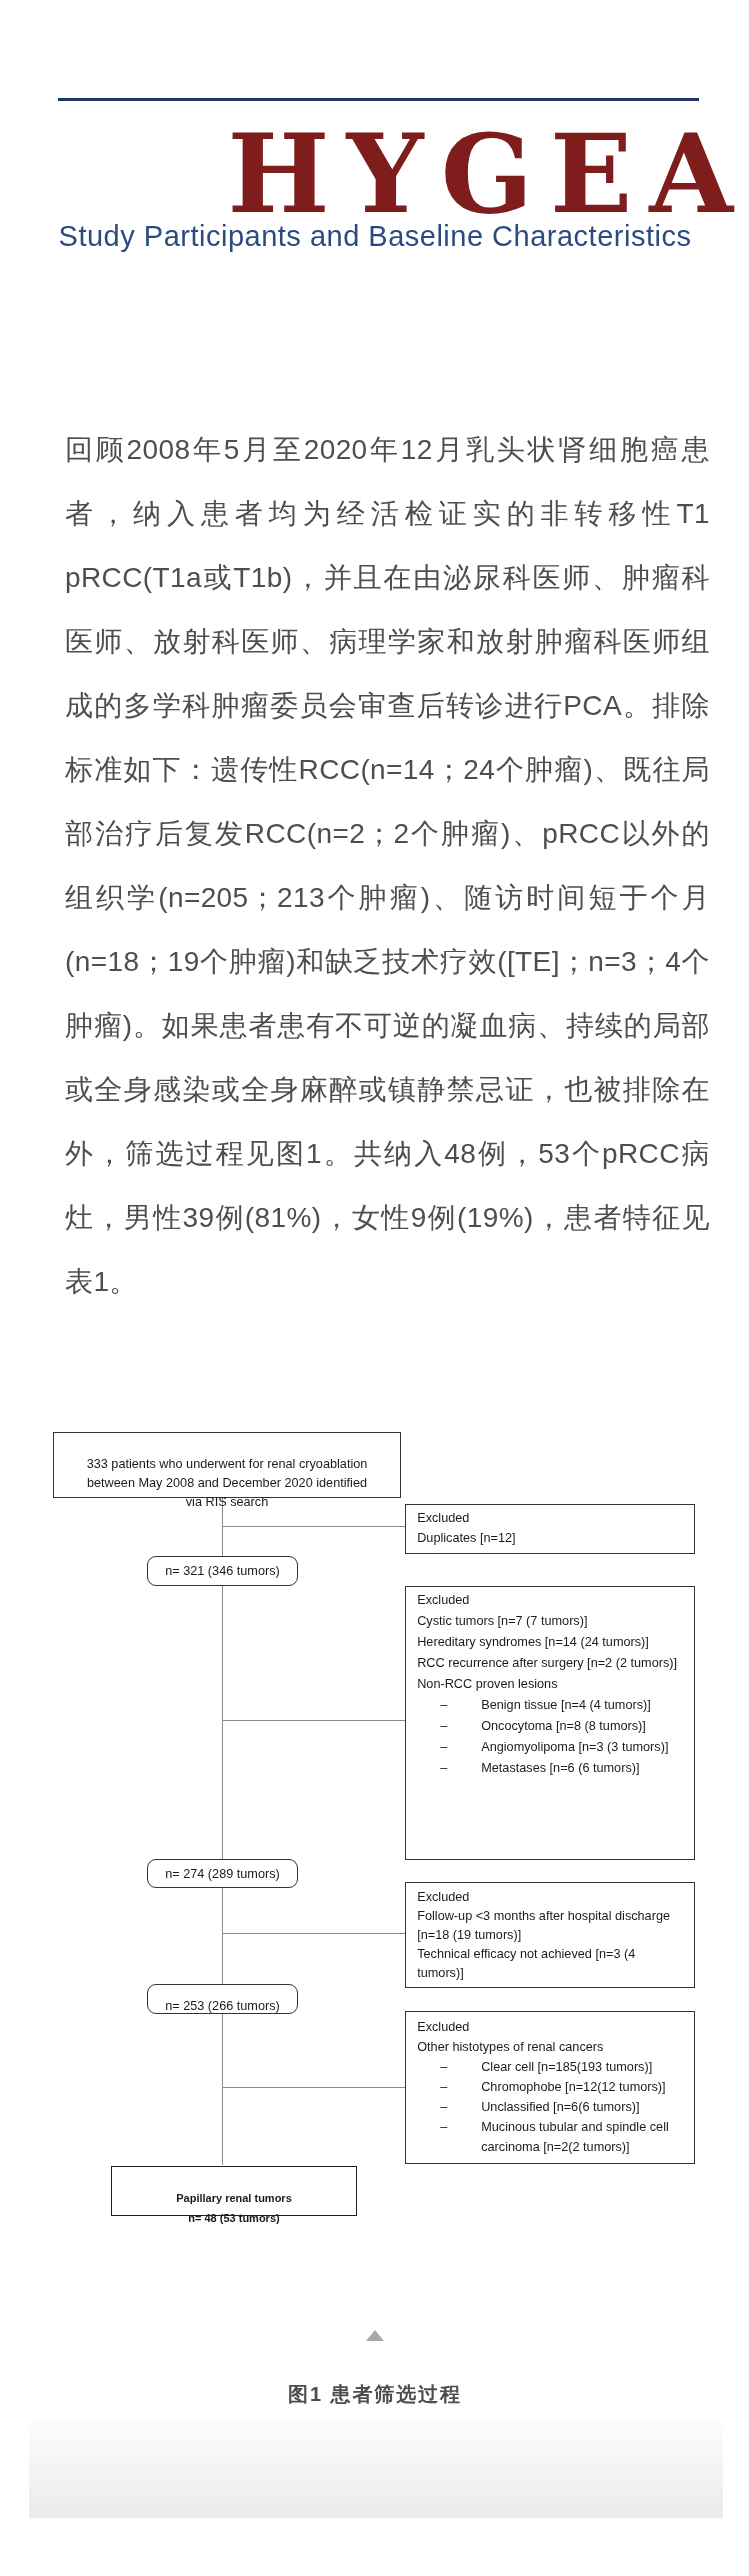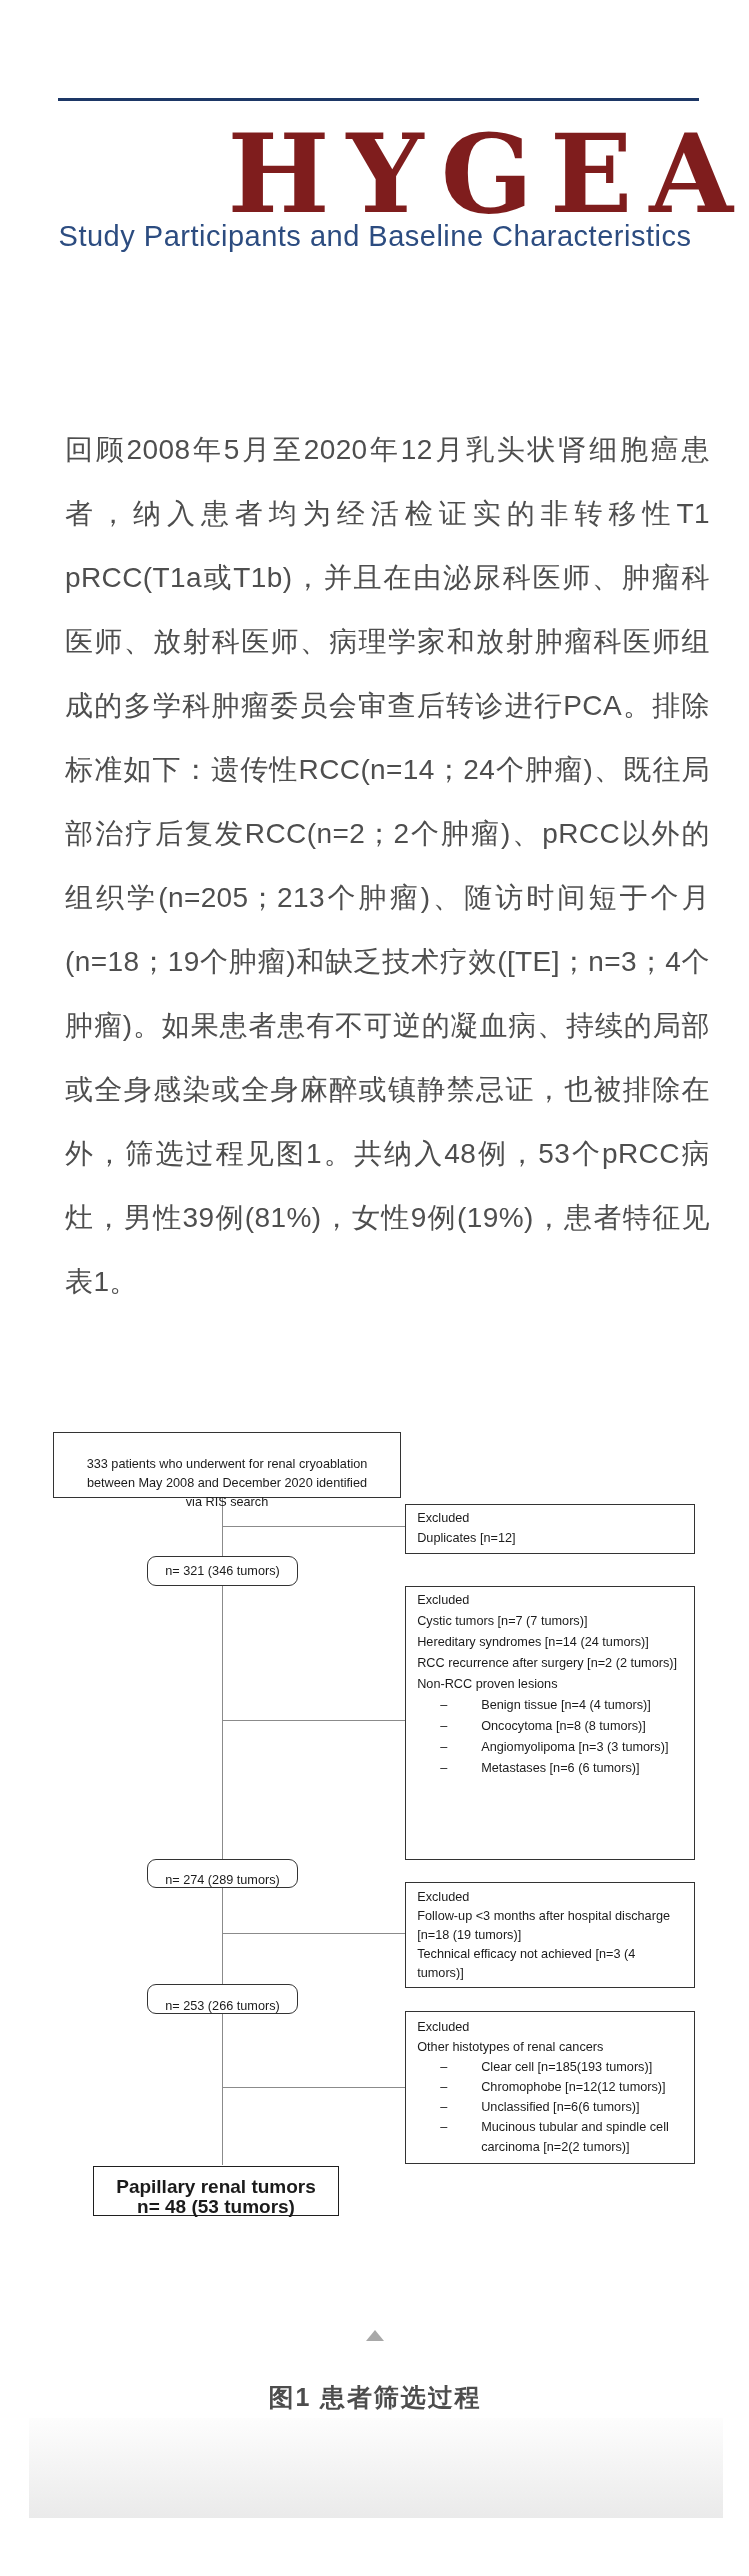--- a/index.html
+++ b/index.html
@@ -25,38 +25,38 @@
         text-align:justify;color:#4e4e4e;margin-left:7px;}
 
   
   .fc-box{position:absolute;border:0.9px solid #333;background:#fff;box-sizing:border-box;
           font-size:12.7px;color:#1b1b1b;}
   .vline{position:absolute;background:#8b8b8b;width:0.9px;}
   .hline{position:absolute;background:#8b8b8b;height:0.9px;}
   #startBox{left:53px;top:1432px;width:348px;height:66px;padding-top:22px;text-align:center;line-height:19px;}
   .nbox{display:flex;align-items:center;justify-content:center;text-align:center;border-radius:9px;}
   #n0{left:147px;top:1556px;width:151px;height:30px;}
-  #n1{left:147px;top:1859px;width:151px;height:29px;align-items:flex-end;}
+  #n1{left:147px;top:1859px;width:151px;height:29px;}
   #n2{left:147px;top:1984px;width:151px;height:30px;align-items:flex-end;}
   .excl{padding:2.8px 11.2px;}
   #excl0{left:405px;top:1504px;width:290px;height:50px;line-height:20.6px;}
   #excl1{left:405px;top:1586px;width:290px;height:274px;line-height:21px;}
   #excl2{left:405px;top:1882px;width:290px;height:106px;line-height:19px;padding-top:4.7px;}
   #excl3{left:405px;top:2011px;width:290px;height:153px;line-height:20px;padding-top:4.7px;}
   .fsub{padding-left:64px;text-indent:-41px;}
   .dash{display:inline-block;width:41px;text-indent:0;}
-  #finalBox{left:93px;top:2166px;width:246px;height:50px;border:1.9px solid #1f1f1f;
-            font-weight:bold;font-size:19px;text-align:center;line-height:19.7px;padding-top:10px;}
+  #finalBox{left:111px;top:2166px;width:246px;height:50px;border:1.9px solid #1f1f1f;
+            font-weight:bold;font-size:11px;text-align:center;line-height:19.7px;padding-top:22px;}
 
   
   .collapse-tri{position:absolute;left:366px;top:2330px;width:0;height:0;
                 border-left:9.4px solid transparent;border-right:9.4px solid transparent;
                 border-bottom:11.2px solid #a8a8a8;cursor:pointer;}
   .caption{position:absolute;left:0;top:2381px;width:750px;text-align:center;
-           font-size:25px;font-weight:600;letter-spacing:1.9px;color:#4d4d4d;}
+           font-size:20px;font-weight:600;letter-spacing:1.9px;color:#4d4d4d;}
   .fade{position:absolute;left:29px;top:2418px;width:694px;height:100px;
         background:linear-gradient(180deg,#fdfdfd 0%,#f3f3f3 55%,#eaeaea 100%);}
 </style>
 </head>
 <body>
 
 <div class="page">
 
   <div class="rule"></div>
   <div class="watermark">HYGEA</div>

